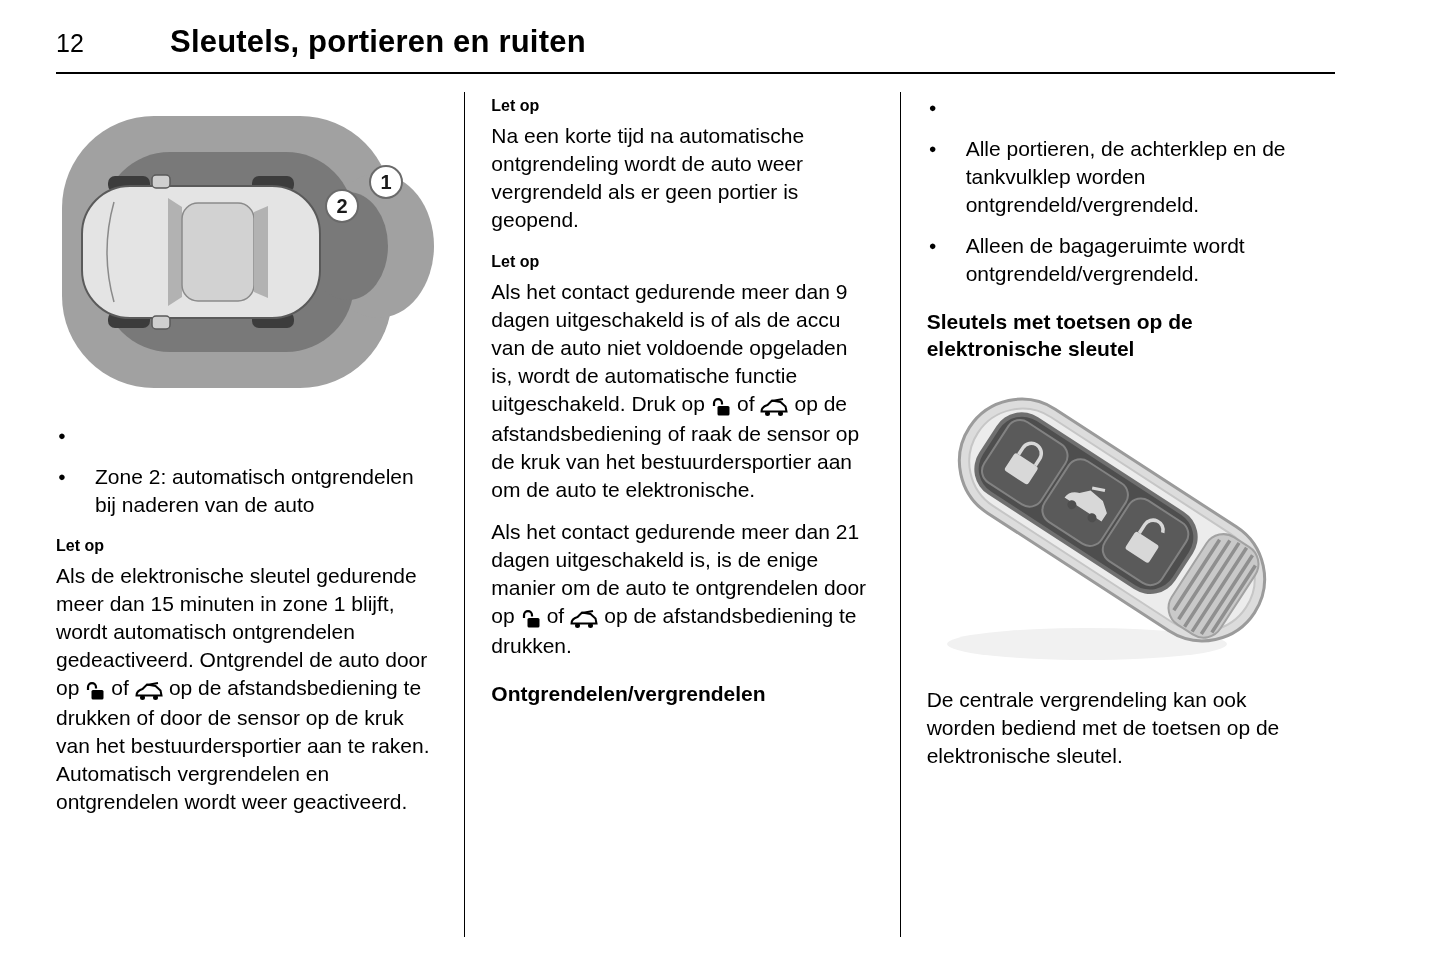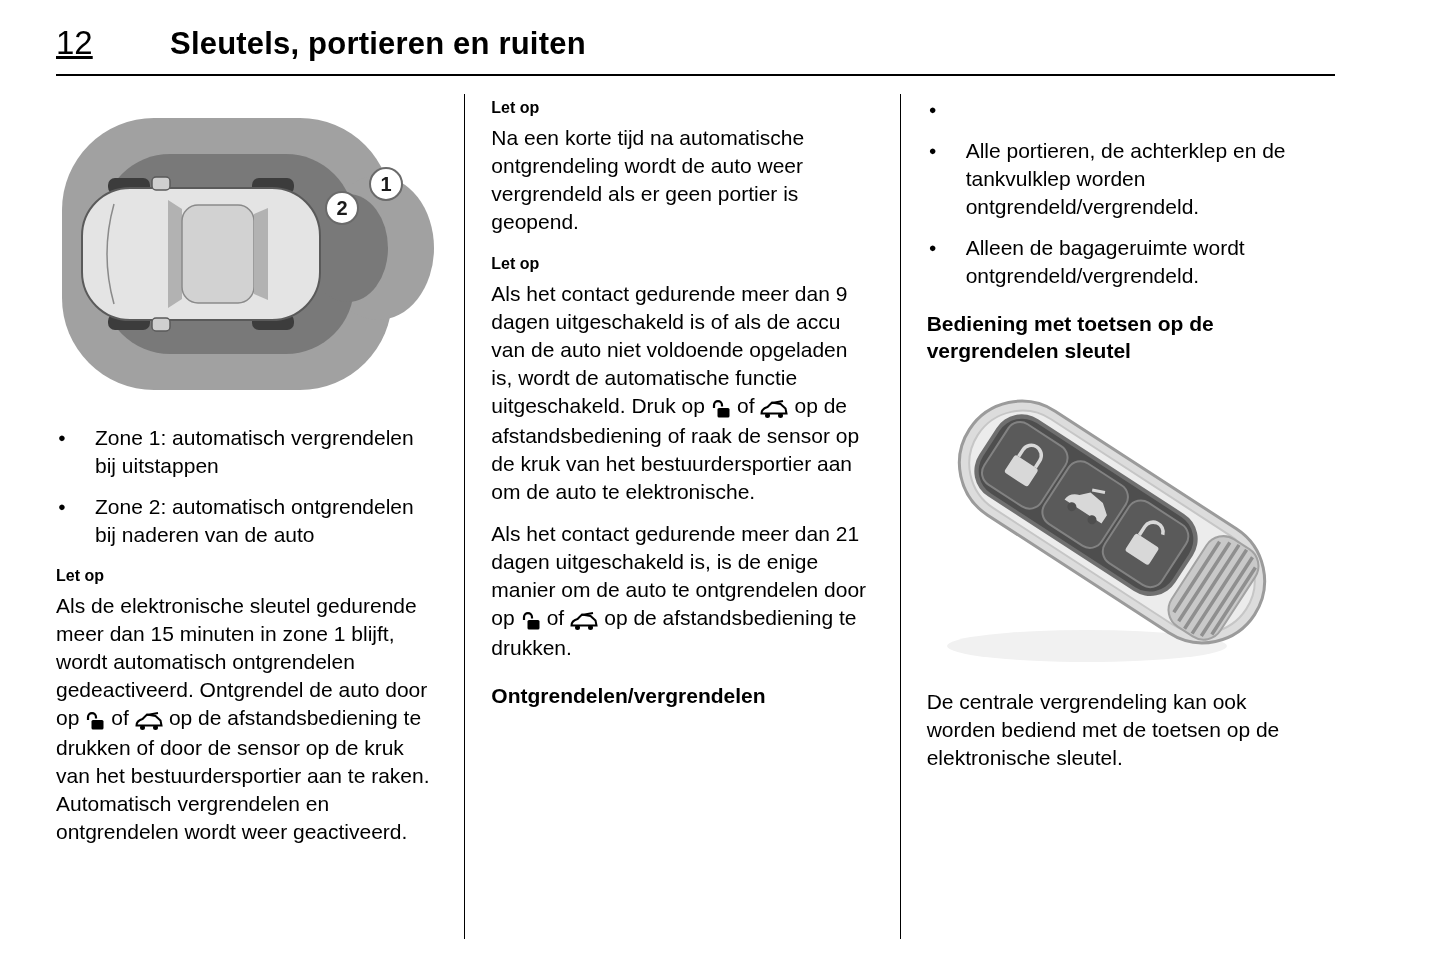--- a/index.html
+++ b/index.html
@@ -4,21 +4,21 @@
 <style>
   html, body { margin: 0; padding: 0; }
   body {
     width: 1445px; height: 965px;
     background: #ffffff; color: #000000;
     font-family: "Liberation Sans", sans-serif;
     overflow: hidden;
   }
   .page { padding: 24px 110px 0 56px; }
   .header { display: flex; align-items: baseline; border-bottom: 2px solid #000; padding-bottom: 12px; }
-  .page-number { font-size: 33px; width: 114px; flex: none; text-decoration: underline; }
+  .page-number { font-size: 25px; width: 114px; flex: none; }
   .chapter-title { font-size: 31px; font-weight: 700; letter-spacing: .2px; }
   .columns { display: flex; align-items: stretch; margin-top: 18px; }
   .col { width: 33.333%; min-height: 845px; padding-right: 26px; font-size: 21px; line-height: 28px; }
   .col + .col { border-left: 1.5px solid #000; padding-left: 26px; }
   .figure { margin: 14px 0 24px; }
   .figure svg { display: block; }
   .fob-figure { margin: 10px 0 14px; }
   .para { margin: 0 0 14px; }
   .note-heading { font-weight: 700; font-size: 16px; margin: 12px 0 2px; }
   .section-heading { font-weight: 700; font-size: 21px; line-height: 27px; margin: 20px 0 8px; }
@@ -73,21 +73,20 @@
           </g>
           <g>
             <circle cx="330" cy="76" r="16" fill="#ffffff" stroke="#6a6a6a" stroke-width="2"></circle>
             <text x="330" y="83" text-anchor="middle" font-size="20" font-weight="bold" fill="#1a1a1a" font-family="Liberation Sans, sans-serif">1</text>
           </g>
         </svg>
       </figure>
 
       <div class="bullet-row">
         <span class="bullet">●</span>
-        <span class="bullet-text">Zone 1: automatisch vergrendelen bij uitstappen</span>
       </div>
       <div class="bullet-row">
         <span class="bullet">●</span>
         <span class="bullet-text">Zone 2: automatisch ontgrendelen bij naderen van de auto</span>
       </div>
 
       <h3 class="note-heading">Let op</h3>
       <p class="para"><span>Als de elektronische sleutel gedurende meer dan 15 minuten in zone 1 blijft, wordt automatisch ontgrendelen gedeactiveerd. Ontgrendel de auto door op</span><span class="inline-icon"><svg width="20" height="18" viewBox="0 0 20 18">
               <path d="M3 8 V5.2 a4 4 0 0 1 8 0 V6.6" fill="none" stroke="#000" stroke-width="2.2"></path>
               <rect x="6.5" y="8" width="12" height="9.5" rx="1.5" fill="#000"></rect>
@@ -138,21 +137,21 @@
       <div class="bullet-row">
         <span class="bullet">●</span>
         <span class="bullet-text">Alle portieren, de achterklep en de tankvulklep worden ontgrendeld/vergrendeld.</span>
       </div>
       <div class="bullet-row">
         <span class="bullet">●</span>
         <span class="bullet-text">Alleen de bagageruimte wordt ontgrendeld/vergrendeld.</span>
       </div>
 
 
-      <h2 class="section-heading">Bediening met toetsen op de vergrendelen sleutel</h2>
+      <h2 class="section-heading">Sleutels met toetsen op de elektronische sleutel</h2>
 
       <figure class="figure fob-figure">
         <svg width="380" height="300" viewBox="0 0 380 300">
           <ellipse cx="160" cy="272" rx="140" ry="16" fill="#f1f1f1"></ellipse>
           <g transform="translate(185,148) rotate(33)">
             <rect x="-170" y="-62" width="340" height="124" rx="62" fill="#dcdcdc" stroke="#9b9b9b" stroke-width="3"></rect>
             <rect x="-160" y="-53" width="320" height="106" rx="53" fill="#ececec" stroke="#c6c6c6" stroke-width="2"></rect>
             <rect x="-148" y="-46" width="234" height="92" rx="30" fill="#6f6f6f"></rect>
             <rect x="-144" y="-42" width="226" height="84" rx="27" fill="#4e4e4e"></rect>
             <g>

